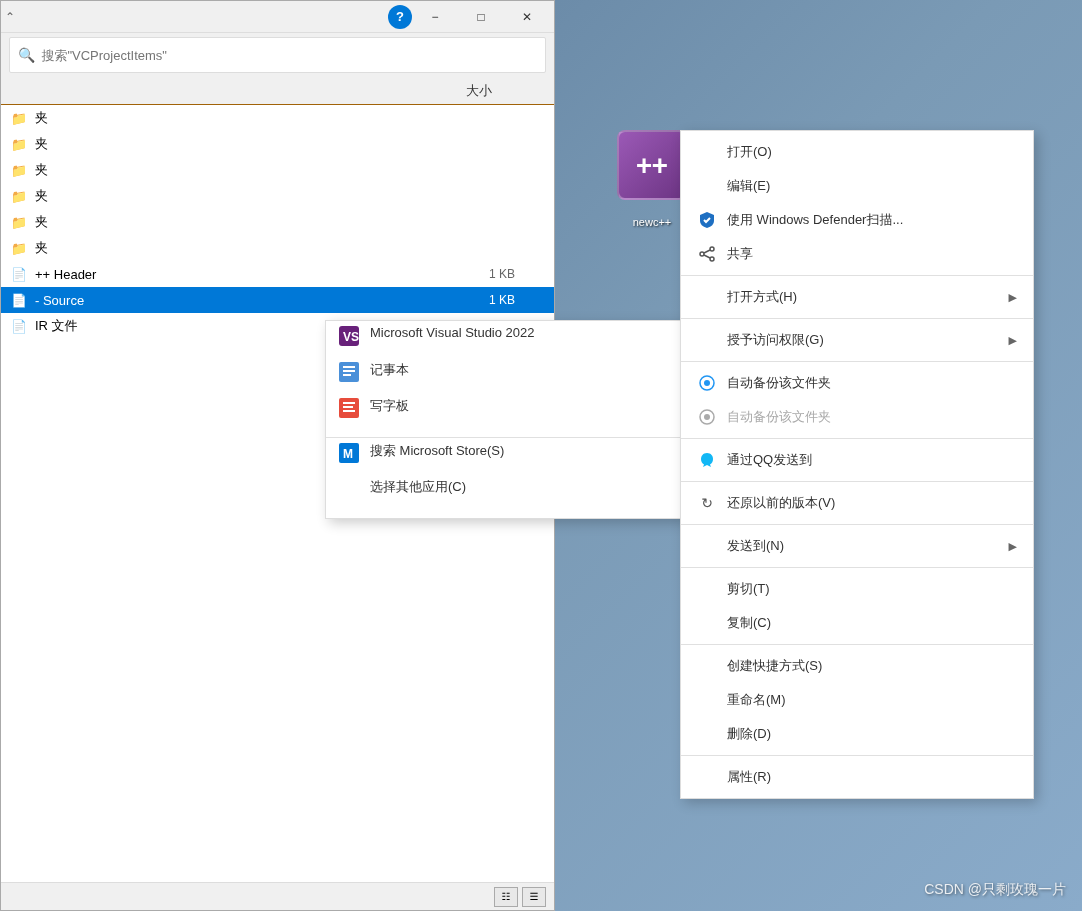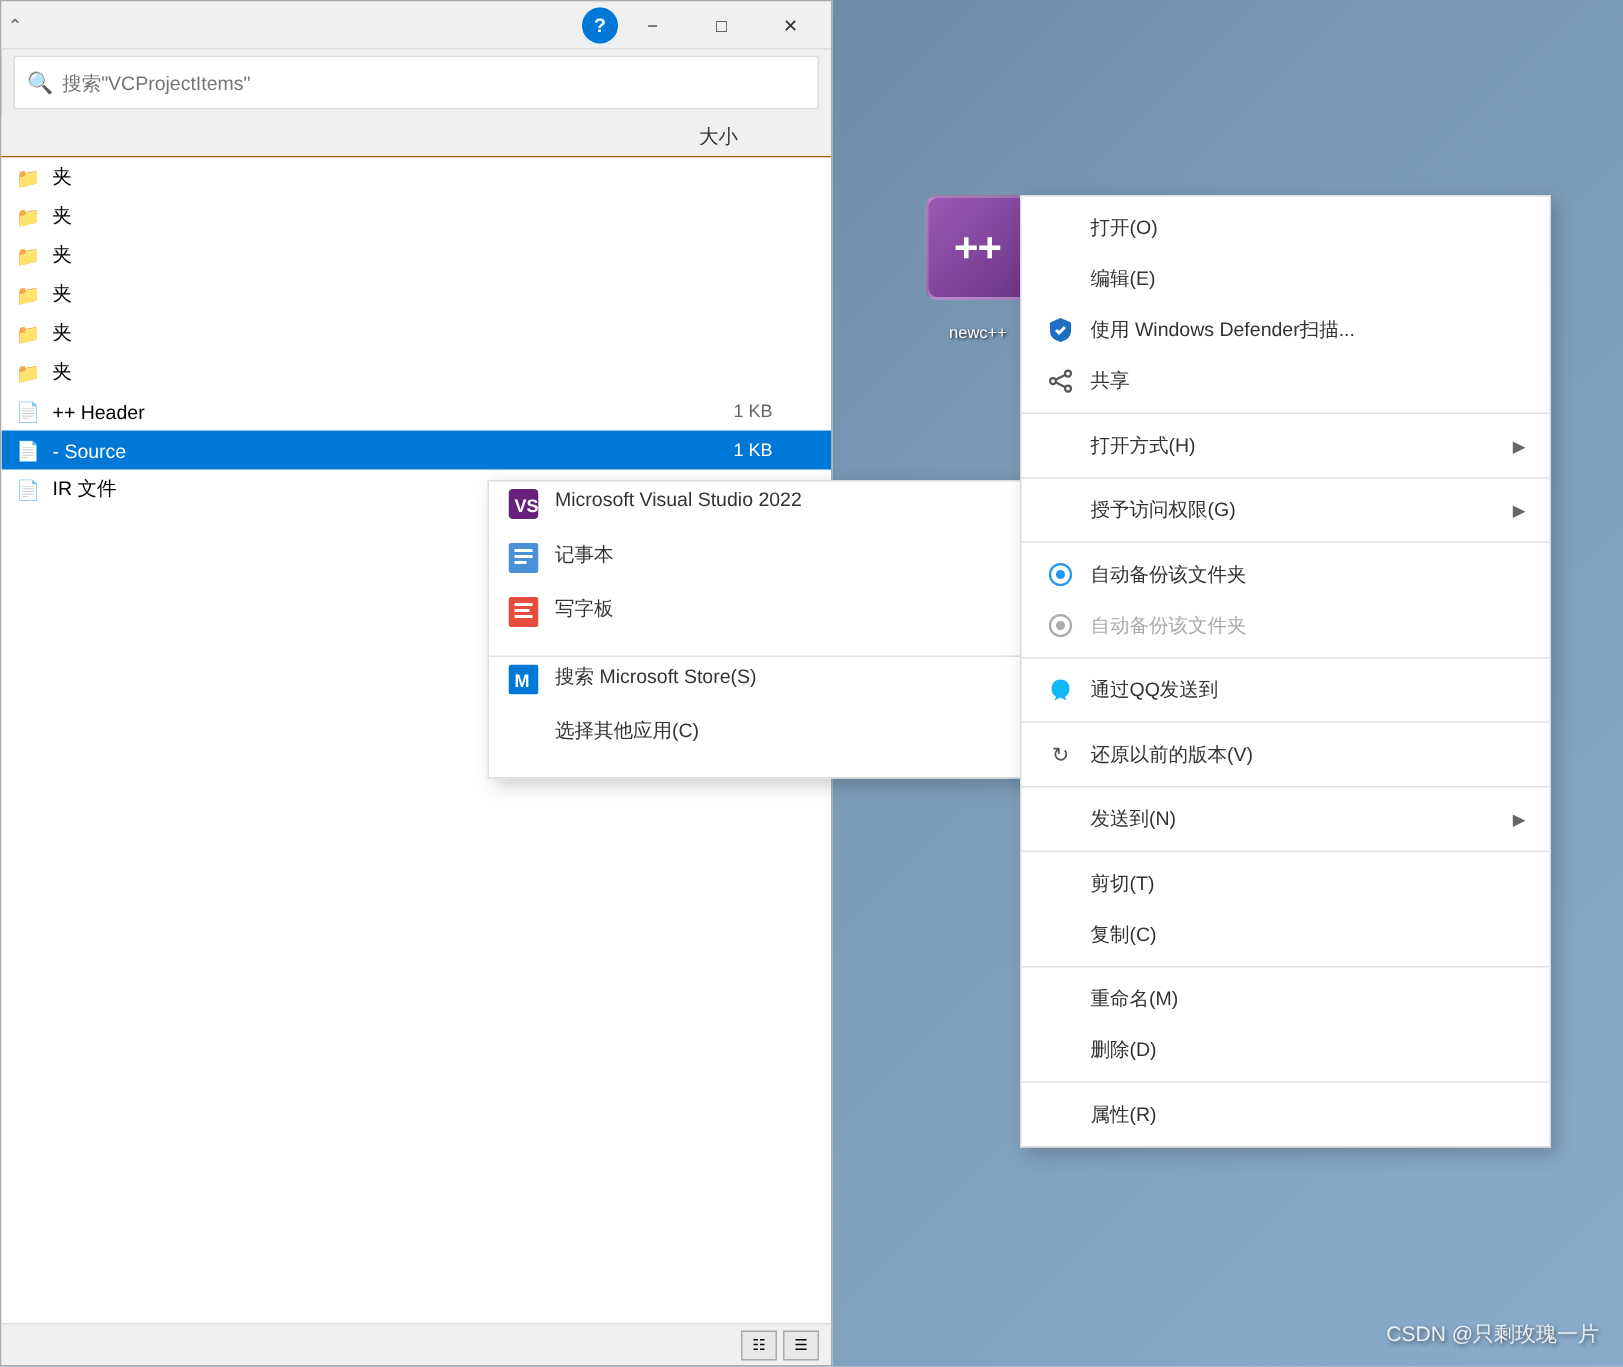--- a/index.html
+++ b/index.html
@@ -580,20 +580,26 @@
     </div>
 
     <div class="ctx-item">
       <div class="ctx-left">
         <div class="ctx-icon"></div>
         <span>复制(C)</span>
       </div>
     </div>
     <div class="ctx-separator"></div>
 
+    <div class="ctx-item">
+      <div class="ctx-left">
+        <div class="ctx-icon"></div>
+        <span>创建快捷方式(S)</span>
+      </div>
+    </div>
 
     <div class="ctx-item">
       <div class="ctx-left">
         <div class="ctx-icon"></div>
         <span>重命名(M)</span>
       </div>
     </div>
 
     <div class="ctx-item">
       <div class="ctx-left">

